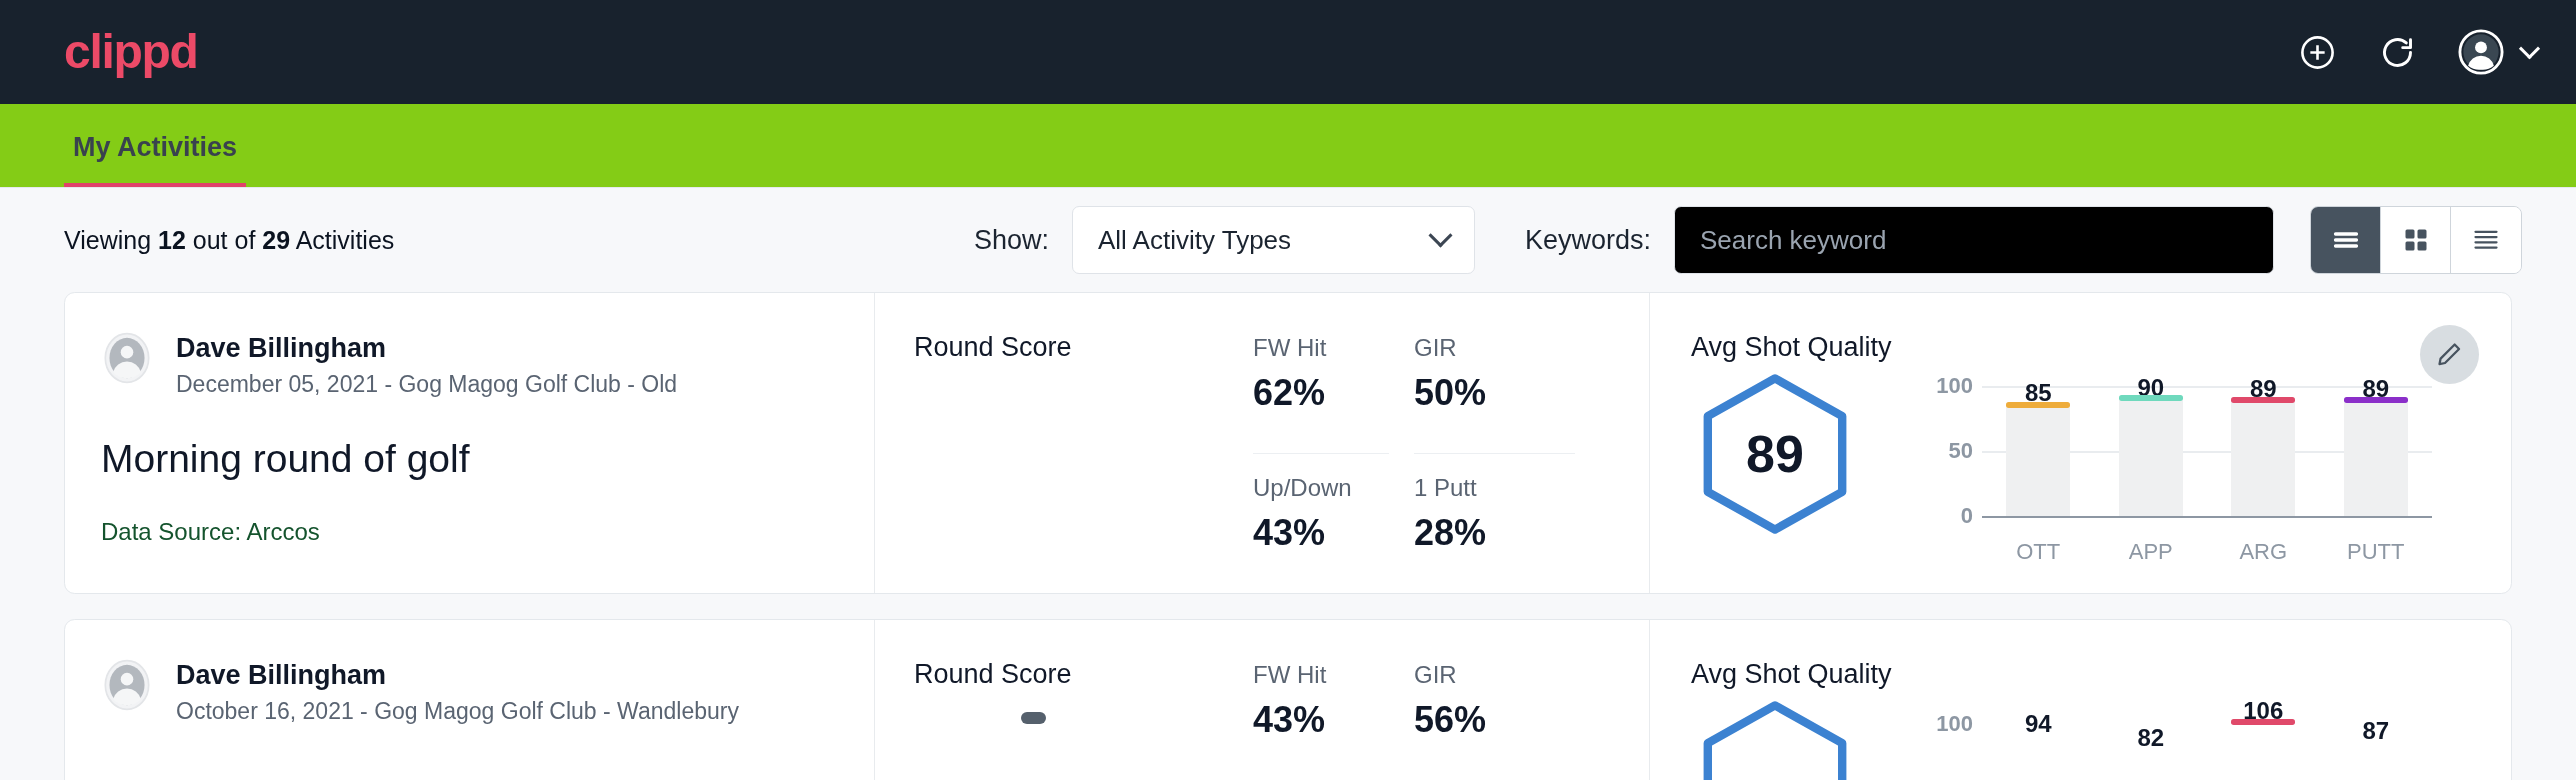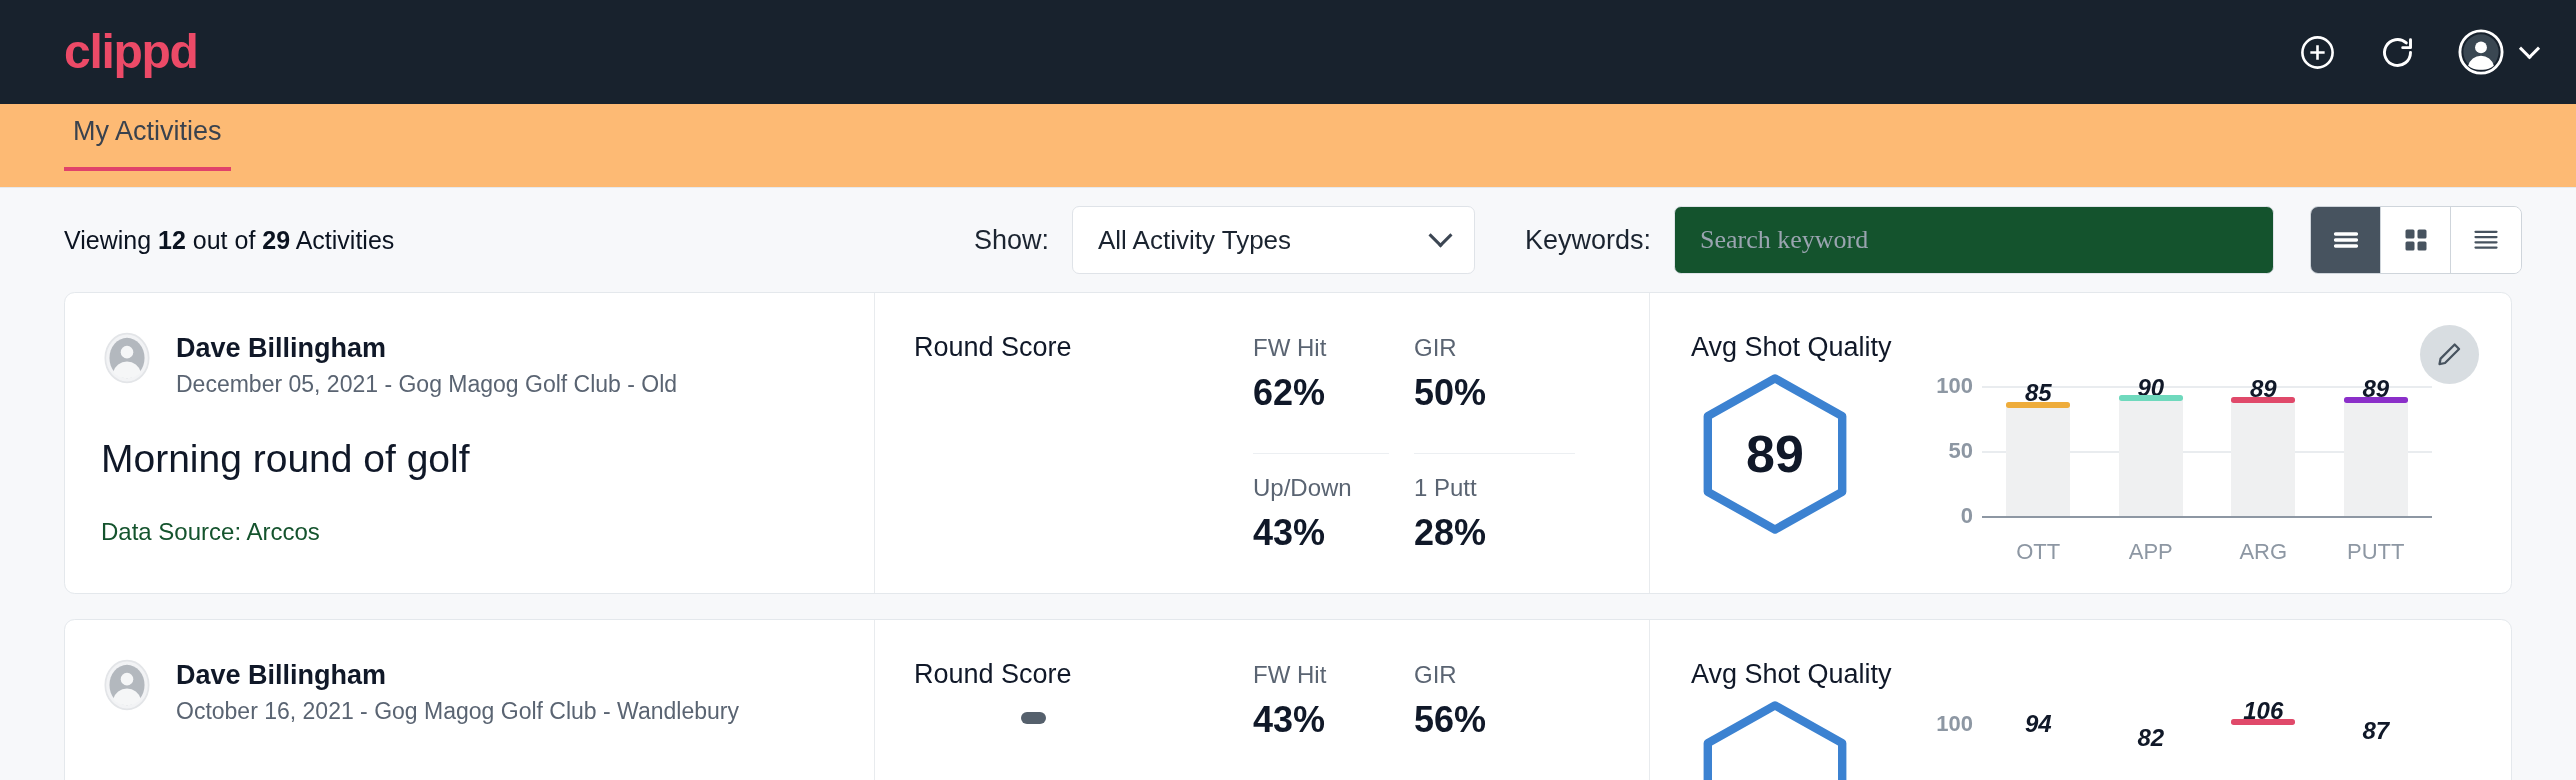--- a/index.html
+++ b/index.html
@@ -47,25 +47,26 @@
   .nav-right {
     margin-left: auto;
     display: flex; align-items: center; gap: 41px;
   }
   .icon-btn { cursor: pointer; display: flex; align-items: center; }
   .avatar-wrap { display: flex; align-items: center; gap: 18px; cursor: pointer; }
 
   
   .tabbar {
     height: 84px;
-    background: #fdba74;
-    padding: 16px 64px;
+    background: #84cc16;
+    padding: 0 64px;
     display: flex;
     align-items: flex-end;
     border-bottom: 0.9px solid #e6e9ed;
+    font-weight: bold;
   }
   .tab {
     font-size: 27px;
     color: #39424e;
     padding: 0 9px 19.6px 9px;
     border-bottom: 4.5px solid #e0426a;
     cursor: pointer;
   }
 
   
@@ -102,29 +103,28 @@
   }
   .select .sel-chev {
     margin-left: auto;
     width: 17px; height: 17px;
     border-right: 3.6px solid #3c4653;
     border-bottom: 3.6px solid #3c4653;
     transform: rotate(45deg) translate(-3.6px,-3.6px);
   }
   .searchbox {
     width: 600px; height: 68px;
-    background: #14532d;
+    background: #000000;
     border: 0.9px solid #dfe3e8;
     border-radius: 7.1px;
     display: flex; align-items: center;
     padding: 0 25px;
     font-size: 26px;
     color: #9aa4b0;
     cursor: text;
-    font-family: Liberation Serif, serif;
   }
   .viewtoggle {
     margin-left: 36px;
     display: flex;
     border: 0.9px solid #cfd5db;
     border-radius: 8px;
     overflow: hidden;
     height: 68px;
   }
   .vt-btn {
@@ -240,21 +240,20 @@
   .gridline.axis { background: #8d97a3; height: 1.8px; }
   .bars {
     position: absolute; left: 0; right: 0; bottom: 0; top: 0;
     display: flex; align-items: flex-end;
   }
   .barcell {
     flex: 1;
     display: flex; flex-direction: column; align-items: center;
     position: relative; height: 100%;
     justify-content: flex-end;
-    font-style: italic;
   }
   .barval {
     position: absolute;
     font-size: 24px; font-weight: 700; color: #101828;
   }
   .bar {
     width: 64px;
     background: #eff0f1;
     position: relative;
   }

